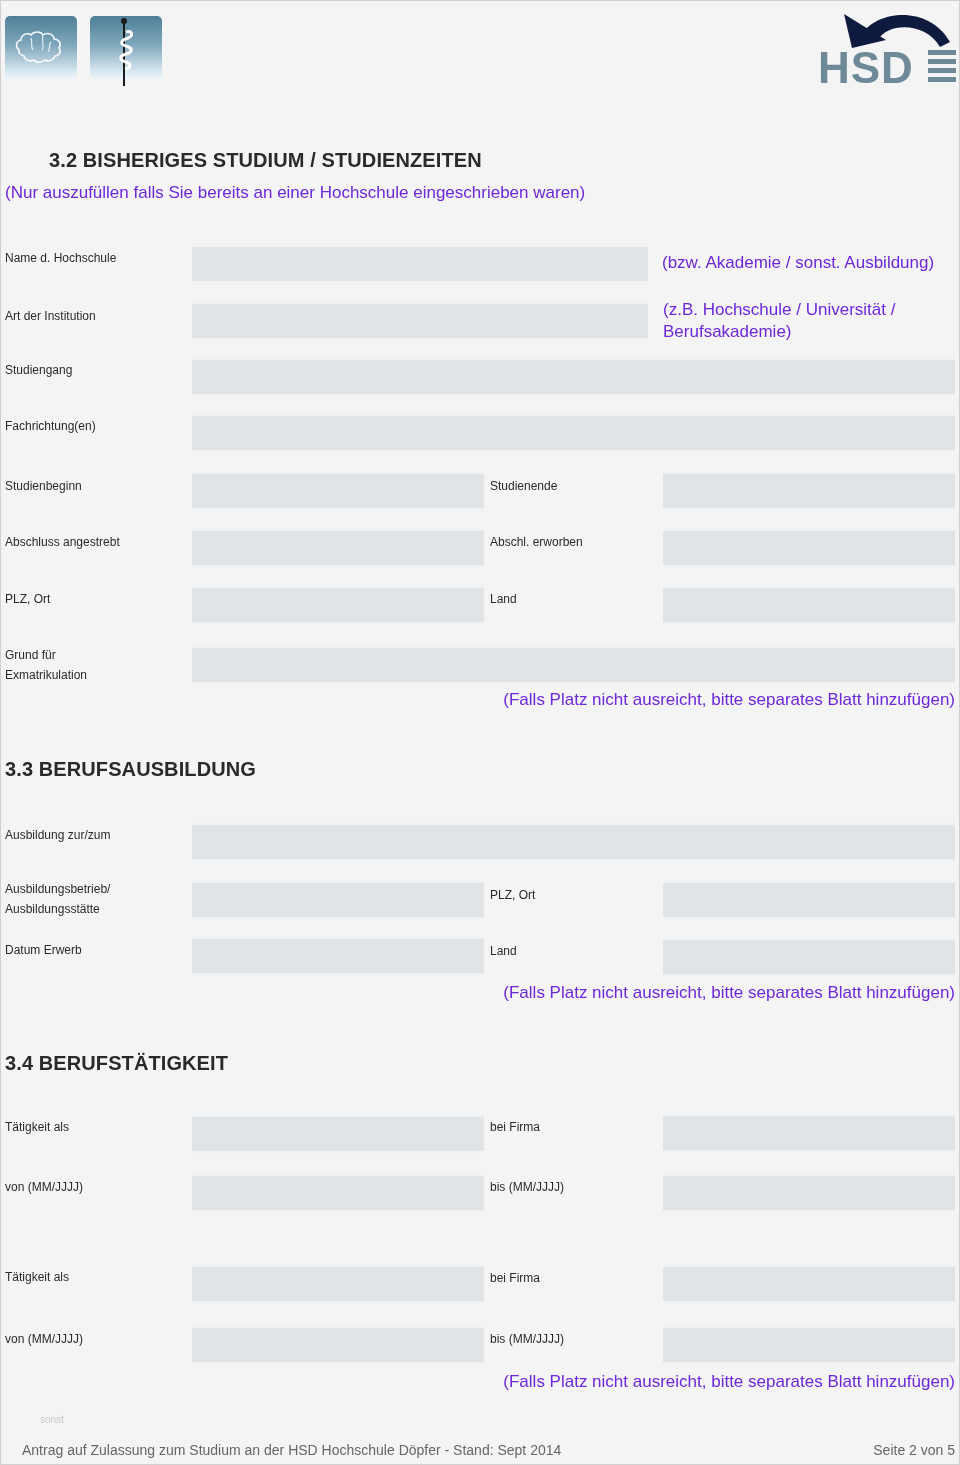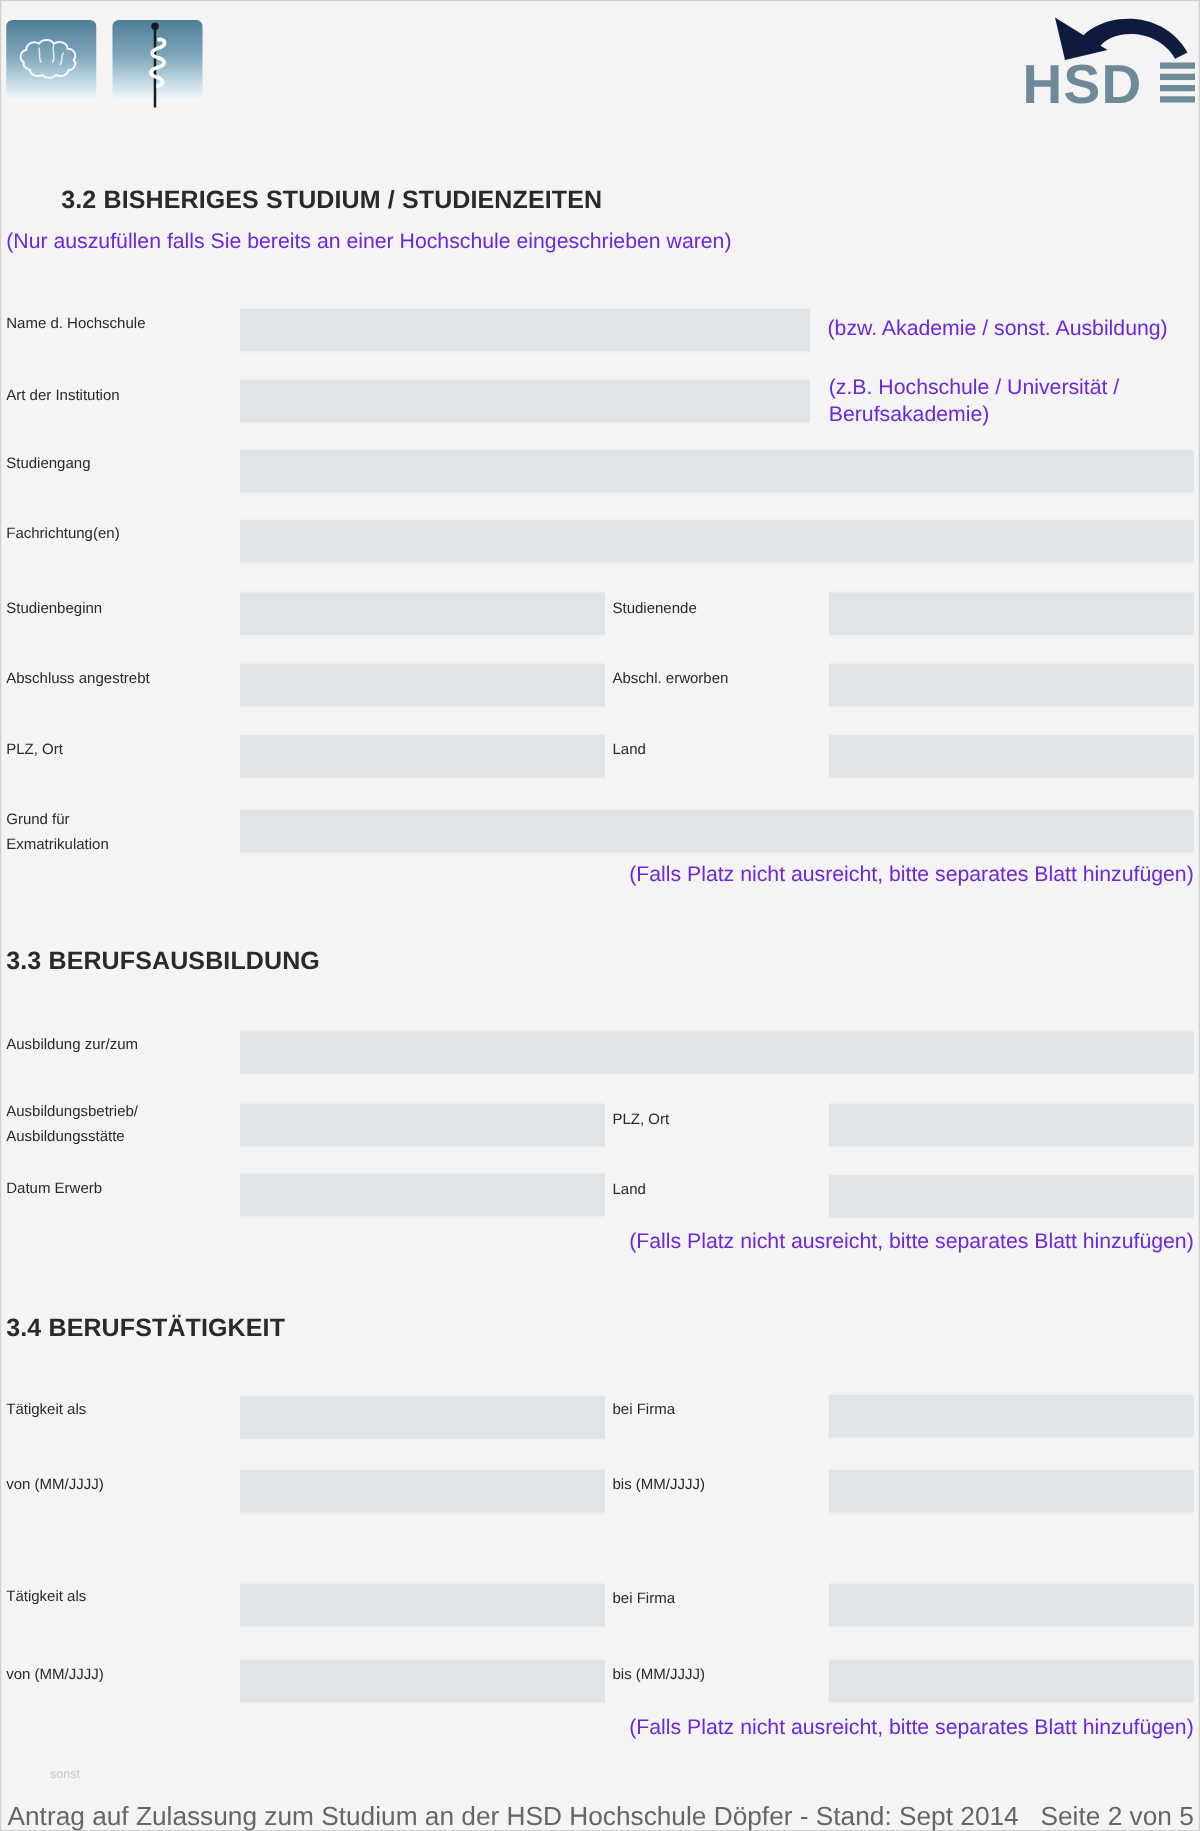--- a/index.html
+++ b/index.html
@@ -22,21 +22,21 @@
     position:absolute; left:5px; font-size:20px; font-weight:bold; color:#2a2a2a;
     letter-spacing:0.1px;
   }
   .hint { position:absolute; font-size:17px; color:#6d28d9; }
   .label { position:absolute; font-size:12px; color:#2a2a2a; line-height:20px; }
   .label.right { }
   .field {
     position:absolute; height:34px; background:#e1e4e6;
     box-shadow:0 -2px 0 #eef2f5, 0 2px 0 #eef2f5;
   }
-  .footer { position:absolute; top:1442px; font-size:21px; color:#666; }
+  .footer { position:absolute; top:1442px; font-size:14px; color:#666;margin-left:16px; }
   .watermark { position:absolute; left:40px; top:1414px; font-size:10px; color:#c8c8c8; }
 </style>
 </head>
 <body>
 
 <div class="page-border"></div>
 
 <div class="logo-tile" style="left:5px;">
   <svg width="72" height="64" viewBox="0 0 72 64">
     <path d="M14 34c-4-3-3-9 2-10 0-5 6-8 10-5 3-4 10-4 12 0 4-3 11-1 11 4 5 0 8 5 5 9 3 3 0 8-4 8-1 4-6 6-10 4-3 3-9 3-11 0-4 2-10 0-10-4-4-1-6-4-5-6z" fill="none" stroke="#ffffff" stroke-width="1.6" opacity="0.9"></path>

